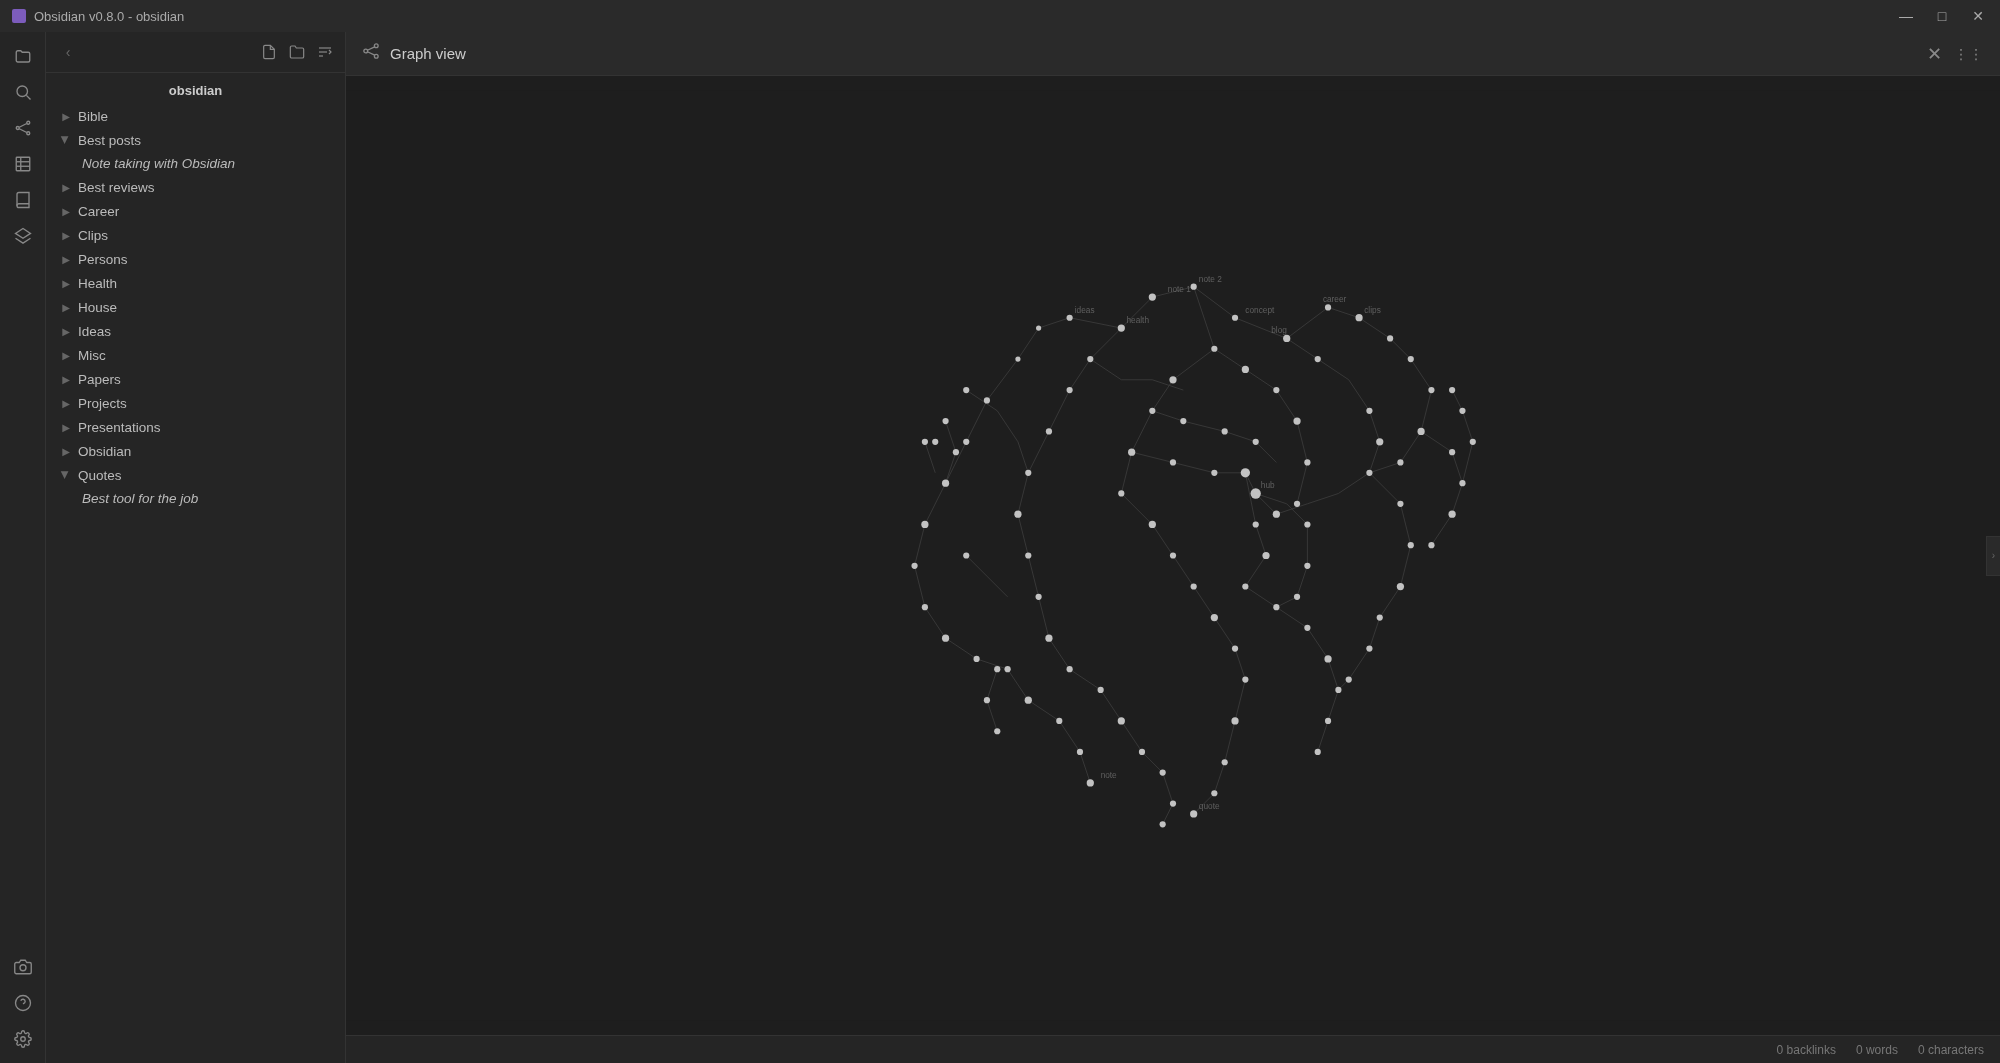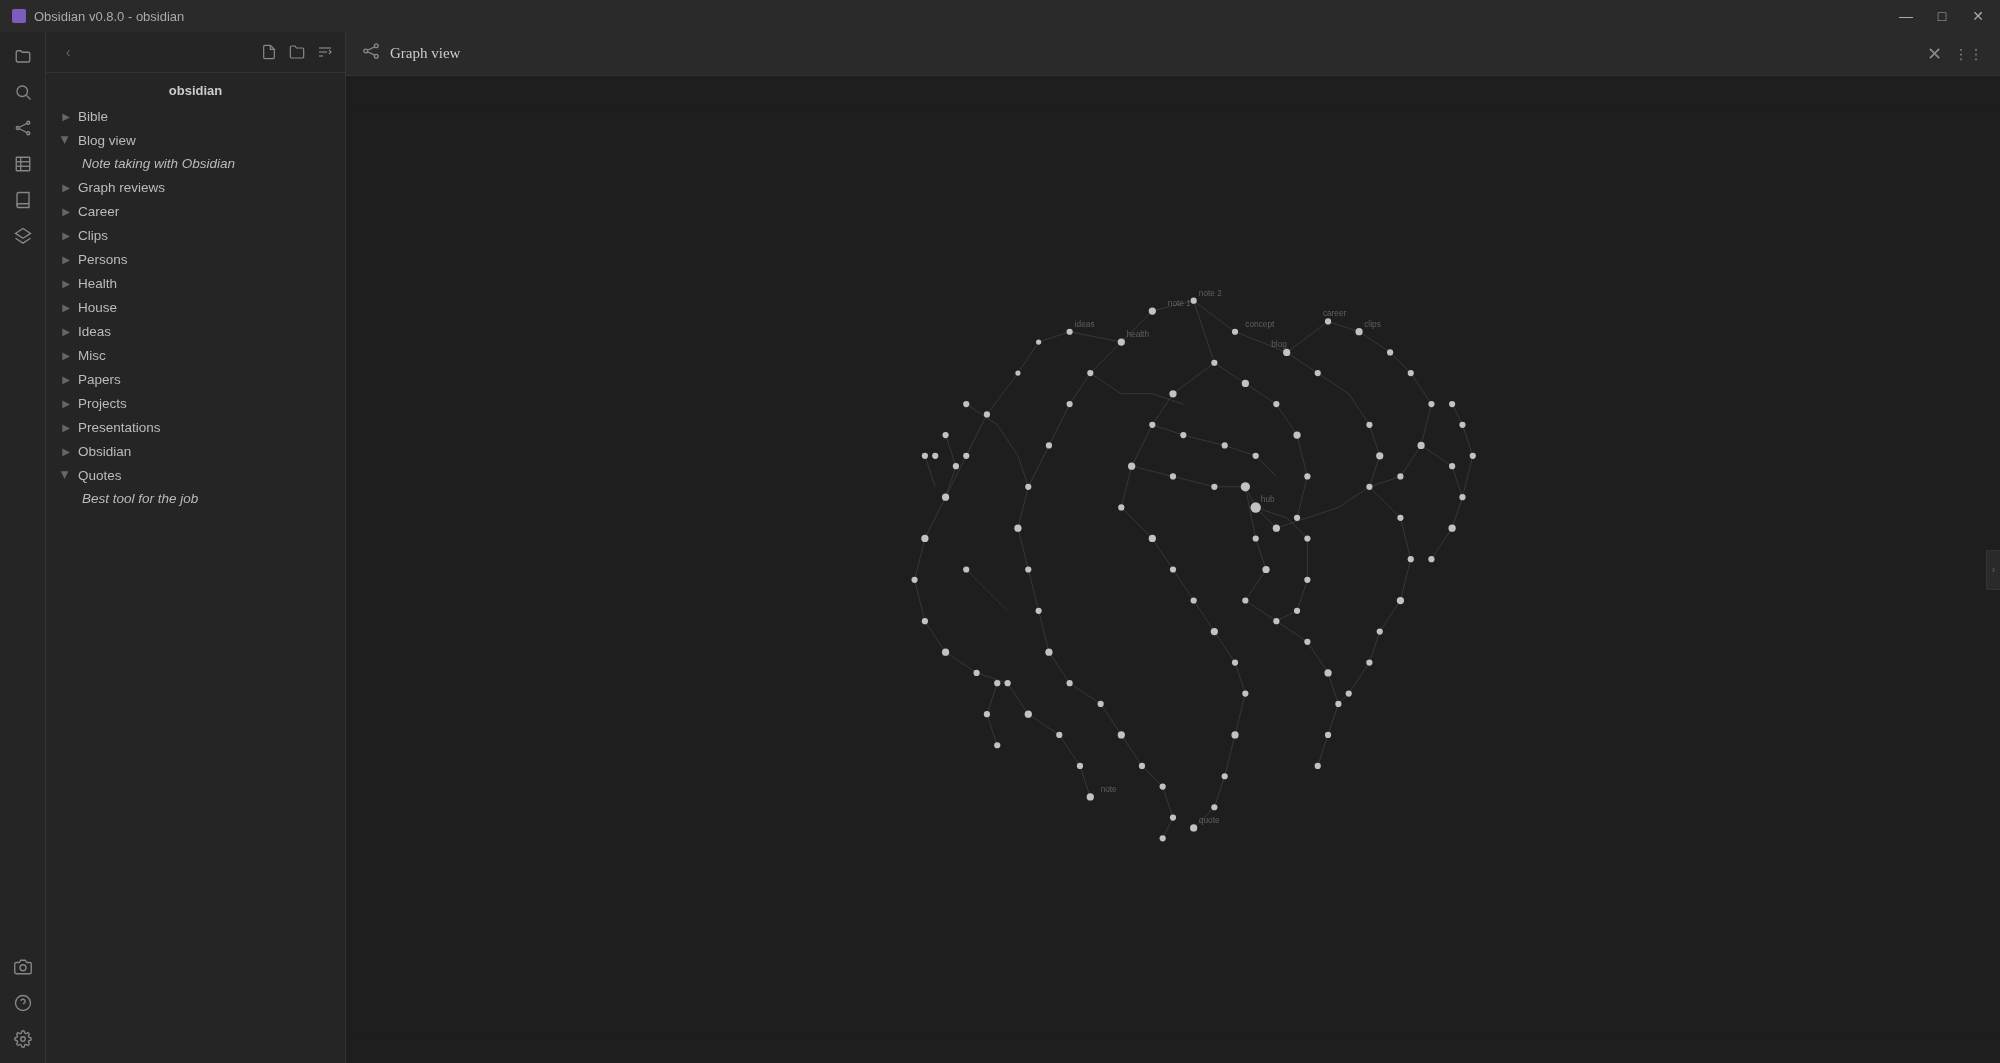--- a/index.html
+++ b/index.html
@@ -171,21 +171,20 @@
       justify-content: space-between;
       padding: 0 16px;
       flex-shrink: 0;
     }
     .panel-title {
       display: flex;
       align-items: center;
       gap: 10px;
       font-size: 15px;
       color: #ccc;
-      font-family: Liberation Serif, serif;
     }
     .panel-title-icon {
       color: #888;
       font-size: 17px;
     }
     .panel-actions {
       display: flex;
       align-items: center;
       gap: 12px;
     }
@@ -383,29 +382,29 @@
     <div class="file-tree">
       <div class="tree-root-label">obsidian</div>
 
       <div class="tree-item">
         <span class="tree-arrow">▶</span>
         <span>Bible</span>
       </div>
 
       <div class="tree-item">
         <span class="tree-arrow expanded">▶</span>
-        <span>Blog view</span>
+        <span>Best posts</span>
       </div>
       <div class="tree-item tree-item-child">
         <span>Note taking with Obsidian</span>
       </div>
 
       <div class="tree-item">
         <span class="tree-arrow">▶</span>
-        <span>Graph reviews</span>
+        <span>Best reviews</span>
       </div>
 
       <div class="tree-item">
         <span class="tree-arrow">▶</span>
         <span>Career</span>
       </div>
 
       <div class="tree-item">
         <span class="tree-arrow">▶</span>
         <span>Clips</span>
@@ -747,16 +746,21 @@
           <text x="885" y="385">hub</text>
           <text x="825" y="695">quote</text>
           <text x="730" y="665">note</text>
         </g>
       </svg>
 
       
       <div class="collapse-btn">›</div>
     </div>
 
+    <div class="status-bar">
+      <span>0 backlinks</span>
+      <span>0 words</span>
+      <span>0 characters</span>
+    </div>
 
   </div>
 
 </div>
 
 </body></html>

